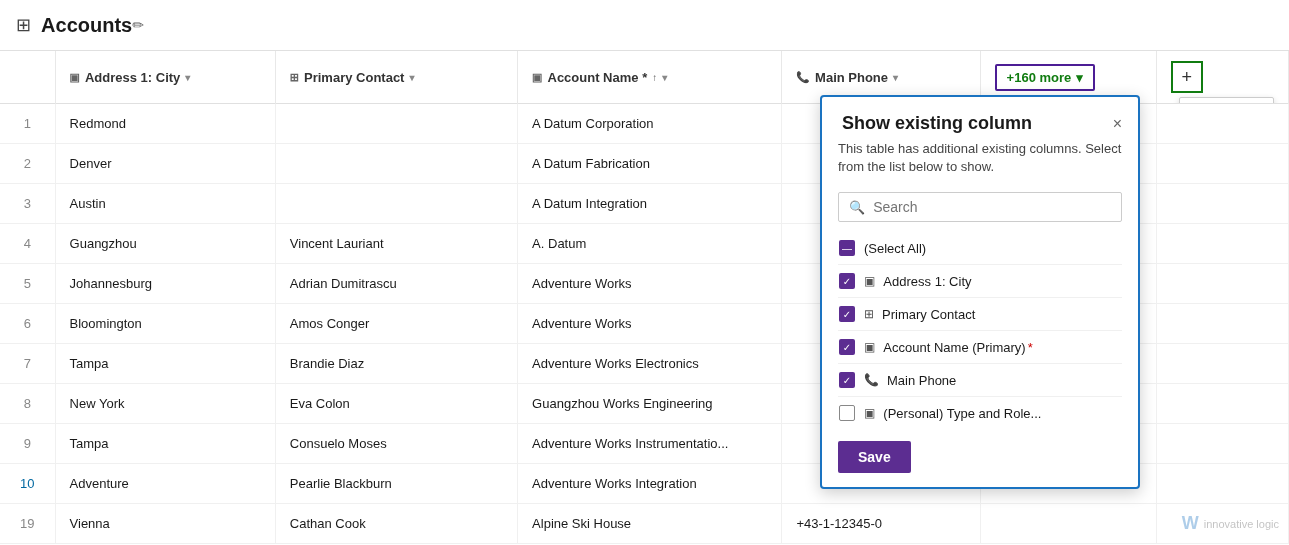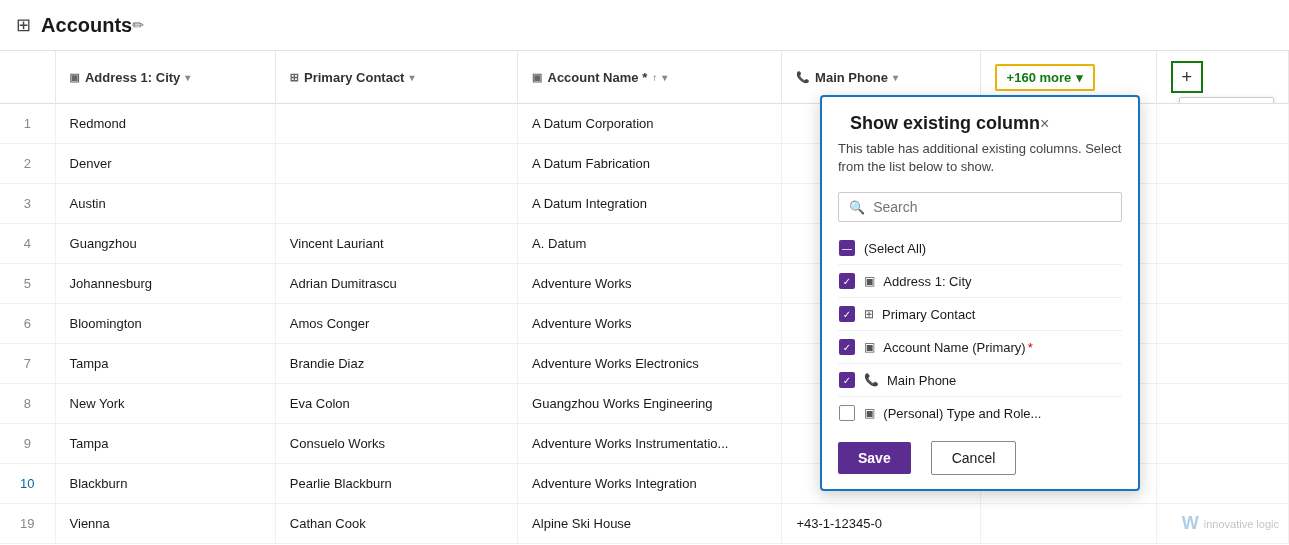--- a/index.html
+++ b/index.html
@@ -100,21 +100,21 @@
     .col-phone { width: 180px; }
     .col-more { width: 160px; }
     .col-new { width: 120px; }
 
     
     .more-btn {
       display: inline-flex;
       align-items: center;
       gap: 5px;
       background: #fff;
-      border: 2px solid #eab308;
+      border: 2px solid #4c1d95;
       border-radius: 2px;
       padding: 4px 10px;
       font-size: 13px;
       color: #107c10;
       font-weight: 600;
       cursor: pointer;
       white-space: nowrap;
     }
     .new-col-btn {
       display: flex;
@@ -152,22 +152,22 @@
       border: 2px solid #1a73c1;
       border-radius: 4px;
       box-shadow: 0 4px 16px rgba(0,0,0,0.2);
       z-index: 100;
       padding: 0;
     }
 
     .modal-header {
       display: flex;
       align-items: center;
-      justify-content: flex-start;
-      padding: 16px 16px 6px 28px;
+      justify-content: space-between;
+      padding: 16px 16px 6px 20px;
     }
     .modal-title {
       font-size: 18px;
       font-weight: 600;
       color: #1a1a1a;
     }
     .modal-close {
       cursor: pointer;
       font-size: 16px;
       color: #666;
@@ -284,21 +284,21 @@
     
     .col-list::-webkit-scrollbar { width: 6px; }
     .col-list::-webkit-scrollbar-track { background: #f5f5f5; }
     .col-list::-webkit-scrollbar-thumb { background: #ccc; border-radius: 3px; }
 
     
     .modal-footer {
       display: flex;
       align-items: center;
       justify-content: flex-start;
-      gap: 20px;
+      gap: 4px;
       padding: 12px 16px 14px 16px;
     }
 
     .btn-save {
       background: #5c2d91;
       color: #fff;
       border: none;
       border-radius: 2px;
       padding: 8px 20px;
       font-size: 14px;
@@ -467,29 +467,29 @@
       <td>New York</td>
       <td>Eva Colon</td>
       <td>Guangzhou Works Engineering</td>
       <td></td>
       <td></td>
       <td></td>
     </tr>
         <tr>
       <td style="color:#888;text-align:center;">9</td>
       <td>Tampa</td>
-      <td>Consuelo Works</td>
+      <td>Consuelo Moses</td>
       <td>Adventure Works Instrumentatio...</td>
       <td></td>
       <td></td>
       <td></td>
     </tr>
         <tr>
       <td style="color:#0369a1;text-align:center;">10</td>
-      <td>Blackburn</td>
+      <td>Adventure</td>
       <td>Pearlie Blackburn</td>
       <td>Adventure Works Integration</td>
       <td></td>
       <td></td>
       <td></td>
     </tr>
         <tr>
       <td style="color:#888;text-align:center;">19</td>
       <td>Vienna</td>
       <td>Cathan Cook</td>
@@ -554,21 +554,20 @@
       <div class="checkbox-container">
             <div class="cb-unchecked"></div>
           </div>
       <span class="item-icon">▣</span>
       <span class="item-label">(Personal) Type and Role...</span>
     </div>
       </div>
 
     <div class="modal-footer">
       <button class="btn-save">Save</button>
-      <button class="btn-cancel">Cancel</button>
     </div>
   </div>
 
   <div class="watermark">
     <span class="watermark-logo">W</span>
     <span>innovative logic</span>
   </div>
 </div>
 
 </body></html>

